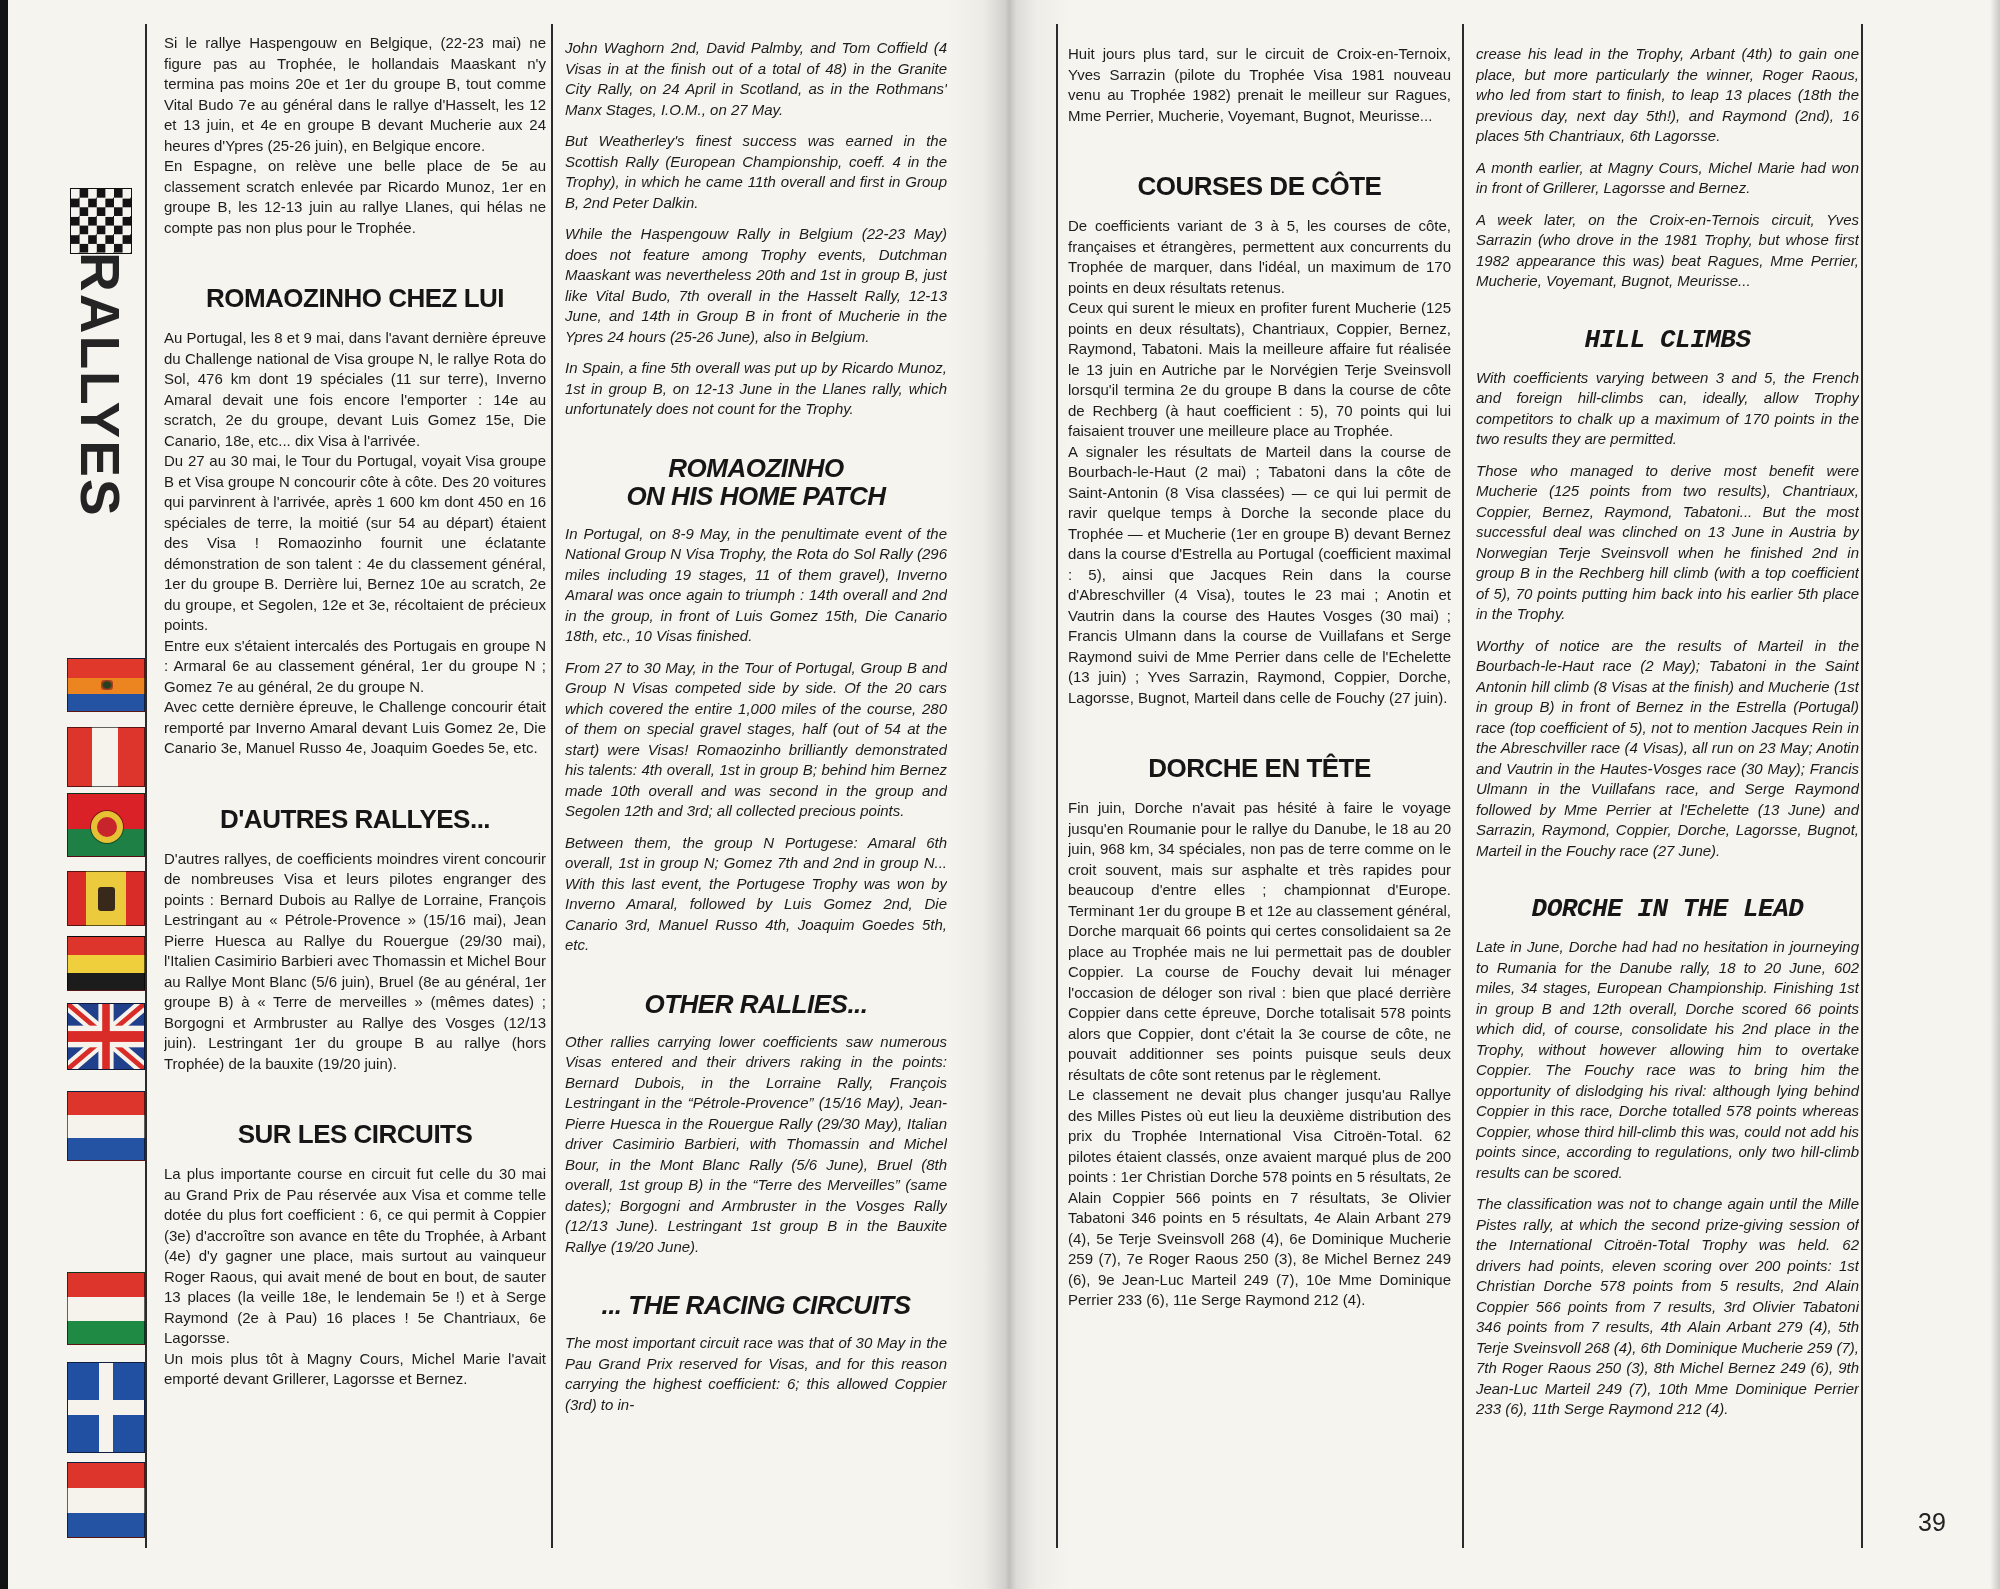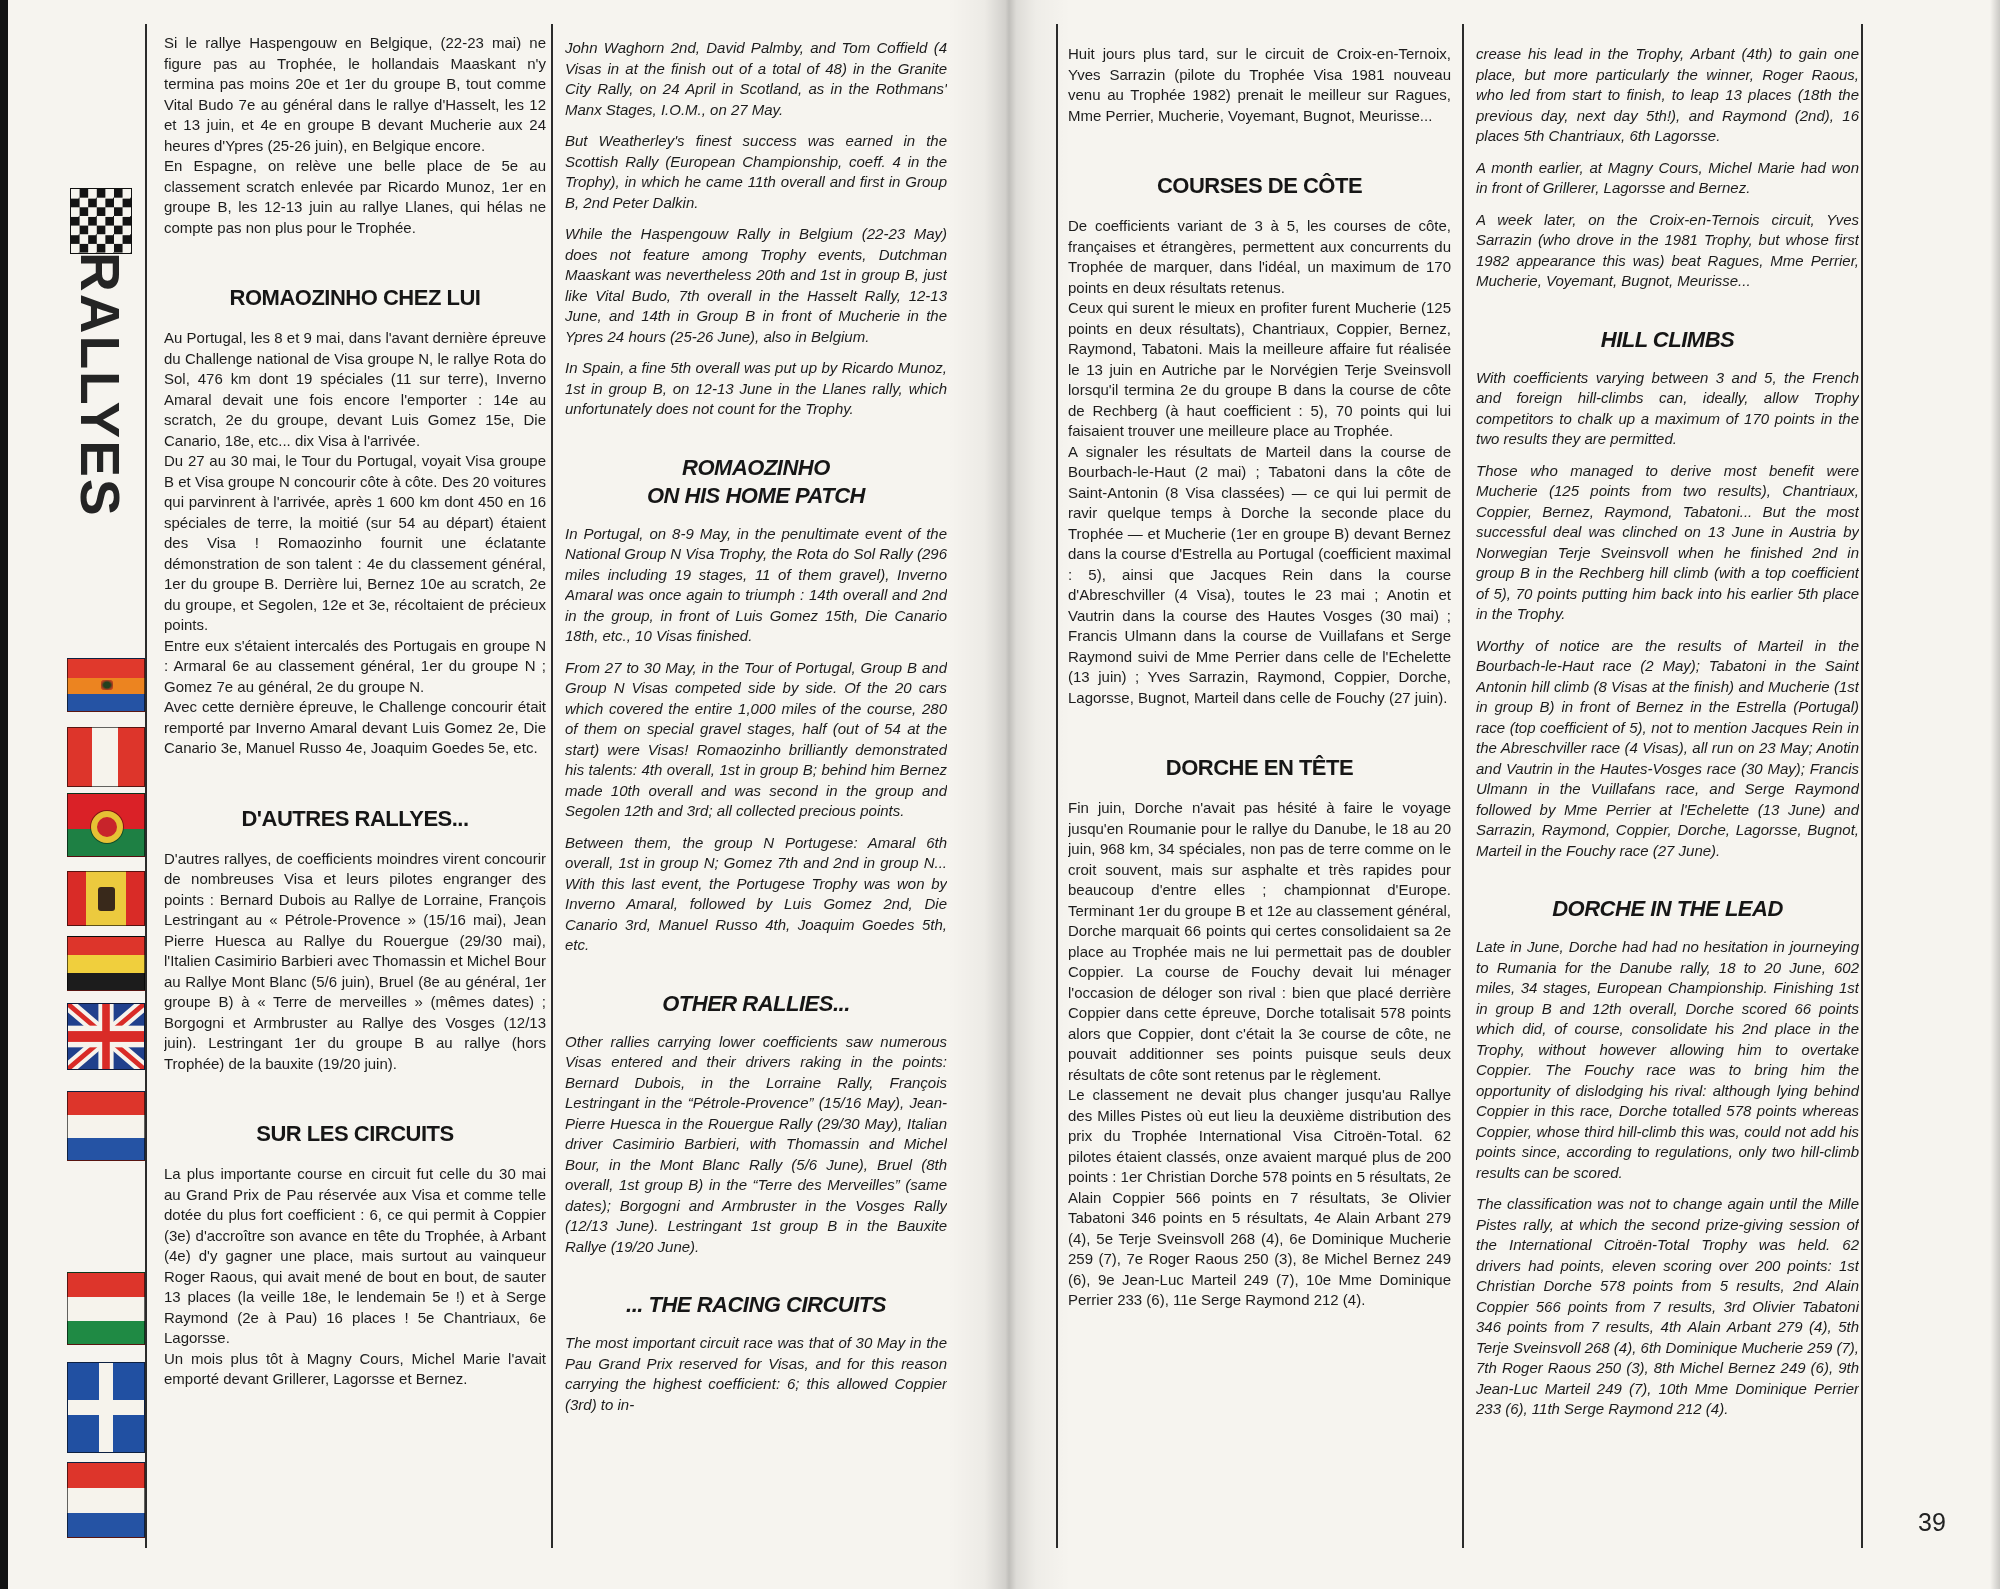--- a/index.html
+++ b/index.html
@@ -56,24 +56,24 @@
   
   .col{position:absolute;width:383px;height:1516px;overflow:hidden;
     font-size:15px;line-height:20.5px;text-align:justify;hyphens:auto;-webkit-hyphens:auto;}
   .col p{margin:0;}
   .col-1{left:164px;top:33px;width:382px;}
   .col-2{left:565px;top:38px;width:382px;}
   .col-3{left:1068px;top:44px;}
   .col-4{left:1476px;top:44px;}
   .en{font-style:italic;}
   .en p{margin:0 0 11px 0;}
-  .heading{font-weight:700;text-align:center;font-size:22px;line-height:28px;
+  .heading{font-weight:700;text-align:center;font-size:26px;line-height:28px;
     letter-spacing:-0.5px;margin:46px 0 16px 0;color:#161616;hyphens:none;}
   .en .heading{margin:34px 0 14px 0;}
-  .heading.tight{}
+  .heading.tight{font-family:Liberation Mono, monospace;}
   .pagenum{position:absolute;font-size:25px;color:#222;}
   .pagenum-38{left:38px;top:1598px;}
   .pagenum-39{left:1918px;top:1508px;}
 </style>
 </head>
 <body>
 
 <div class="spread">
 
   <div class="scan-edge-left"></div>

